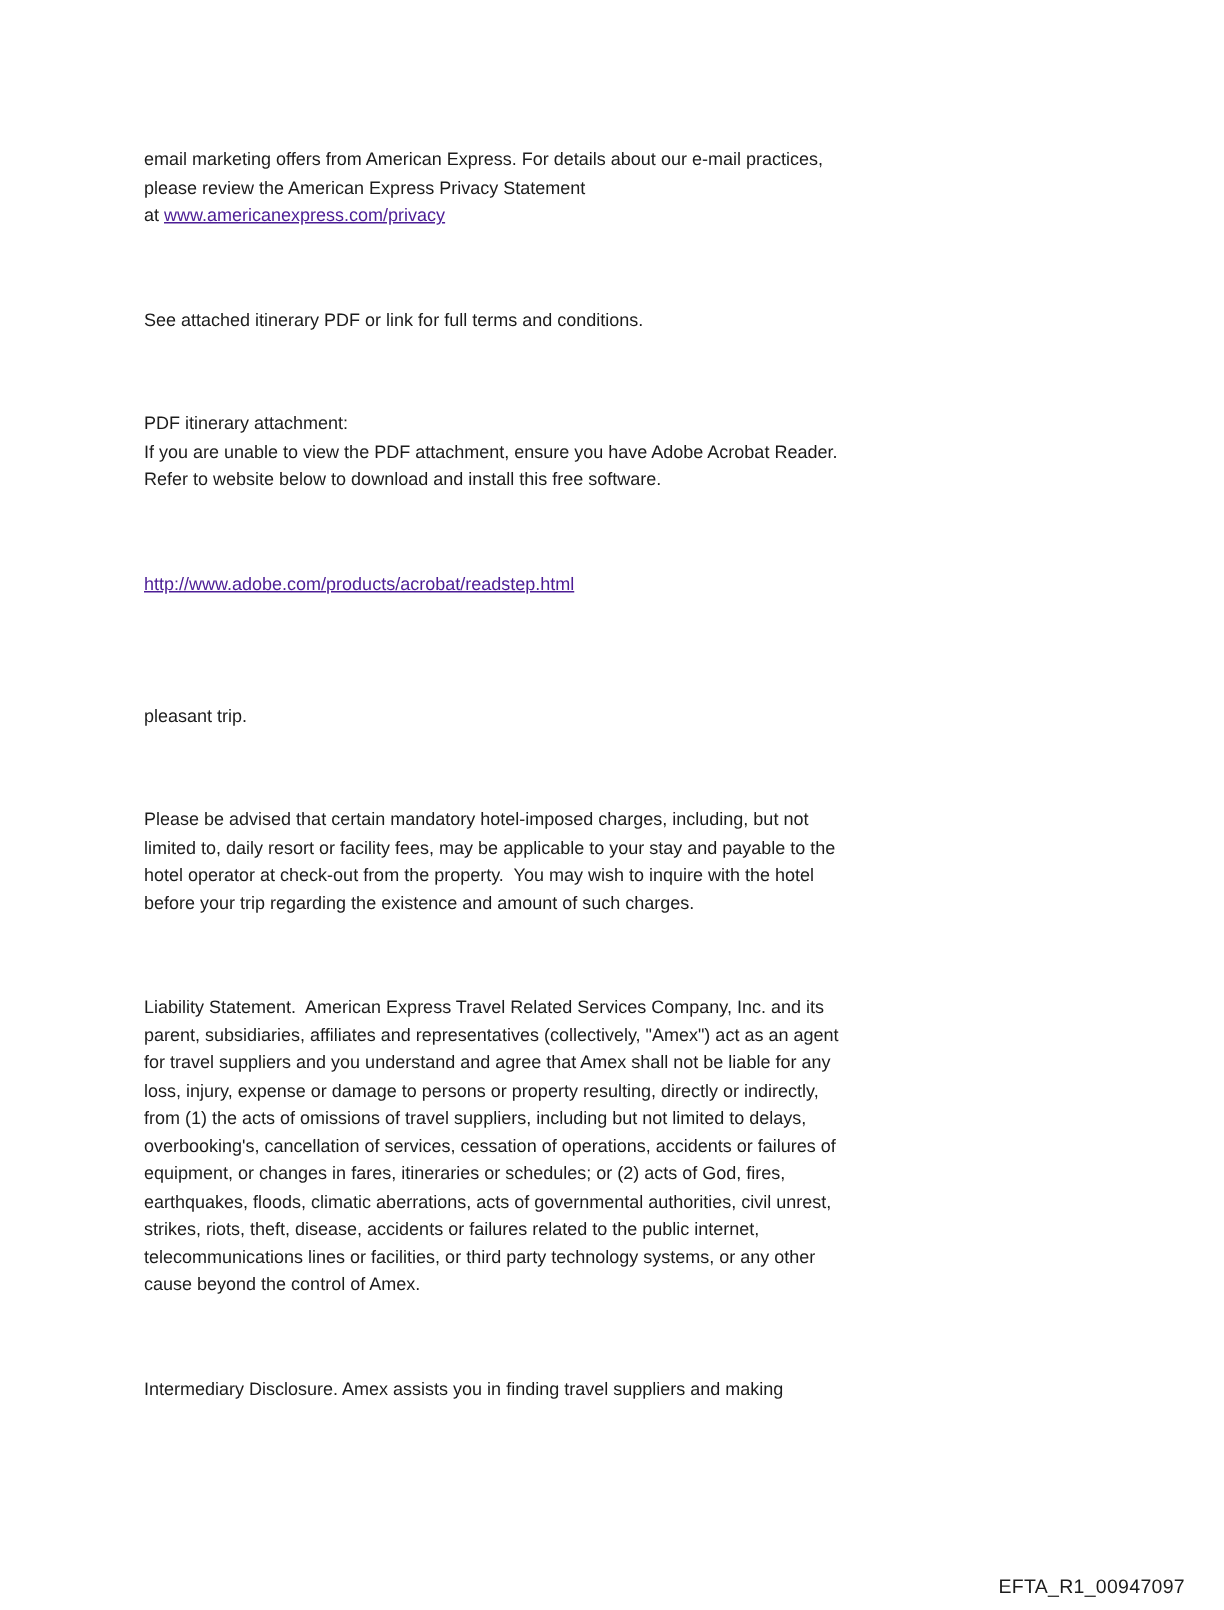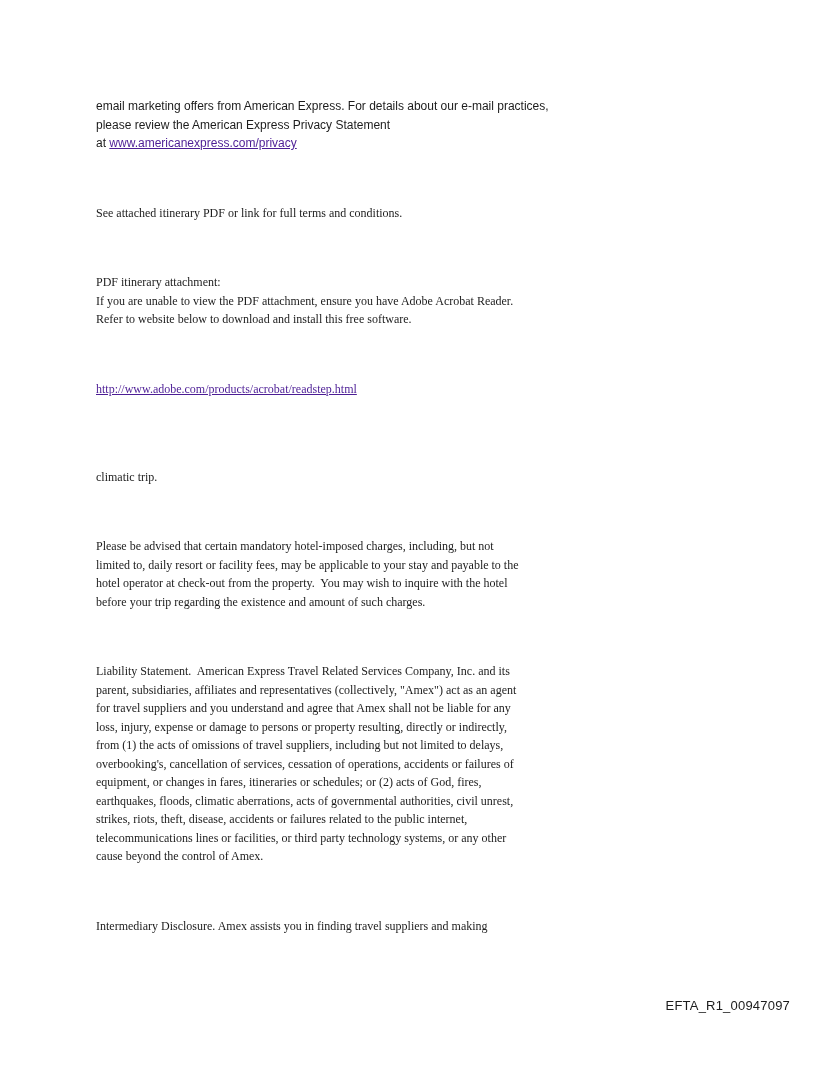--- a/index.html
+++ b/index.html
@@ -22,34 +22,34 @@
   .content {
     position: absolute;
     left: 96px;
     top: 97px;
     width: 704px;
     font-size: 12px;
     line-height: 18.5px;
     color: #1c1c1c;
   }
   .section { margin: 0; }
-  .section + .section { margin-top: 51px; font-family: Liberation Serif, serif; }
+  .section + .section { margin-top: 51px; }
   .paragraph {
     margin: 0;
     white-space: pre;
   }
   .paragraph + .paragraph { }
   a.link {
     color: #4c1d95;
     text-decoration: underline;
     cursor: pointer;
   }
   .footer {
     position: absolute;
-    top: 998px;
+    top: 1050px;
     right: 26px;
     font-size: 13px;
     line-height: 15px;
     color: #1c1c1c;
     letter-spacing: 0.2px;
     padding-left: 32px;
   }
 </style>
 </head>
 <body>
@@ -63,21 +63,21 @@
         <p class="paragraph"><span>See attached itinerary PDF or link for full terms and conditions.</span></p>
       </div>
       <div class="section">
         <p class="paragraph"><span>PDF itinerary attachment:</span></p>
         <p class="paragraph"><span>If you are unable to view the PDF attachment, ensure you have Adobe Acrobat Reader.</span><br><span>Refer to website below to download and install this free software.</span></p>
       </div>
       <div class="section">
         <p class="paragraph"><a class="link" href="#">http://www.adobe.com/products/acrobat/readstep.html</a></p>
       </div>
       <div class="section">
-        <p class="paragraph"><br><span>climatic trip.</span></p>
+        <p class="paragraph"><br><span>pleasant trip.</span></p>
       </div>
       <div class="section">
         <p class="paragraph"><span>Please be advised that certain mandatory hotel-imposed charges, including, but not</span><br><span>limited to, daily resort or facility fees, may be applicable to your stay and payable to the</span><br><span>hotel operator at check-out from the property.  You may wish to inquire with the hotel</span><br><span>before your trip regarding the existence and amount of such charges.</span></p>
       </div>
       <div class="section">
         <p class="paragraph"><span>Liability Statement.  American Express Travel Related Services Company, Inc. and its</span><br><span>parent, subsidiaries, affiliates and representatives (collectively, "Amex") act as an agent</span><br><span>for travel suppliers and you understand and agree that Amex shall not be liable for any</span><br><span>loss, injury, expense or damage to persons or property resulting, directly or indirectly,</span><br><span>from (1) the acts of omissions of travel suppliers, including but not limited to delays,</span><br><span>overbooking's, cancellation of services, cessation of operations, accidents or failures of</span><br><span>equipment, or changes in fares, itineraries or schedules; or (2) acts of God, fires,</span><br><span>earthquakes, floods, climatic aberrations, acts of governmental authorities, civil unrest,</span><br><span>strikes, riots, theft, disease, accidents or failures related to the public internet,</span><br><span>telecommunications lines or facilities, or third party technology systems, or any other</span><br><span>cause beyond the control of Amex.</span></p>
       </div>
       <div class="section">
         <p class="paragraph"><span>Intermediary Disclosure. Amex assists you in finding travel suppliers and making</span></p>
       </div>

